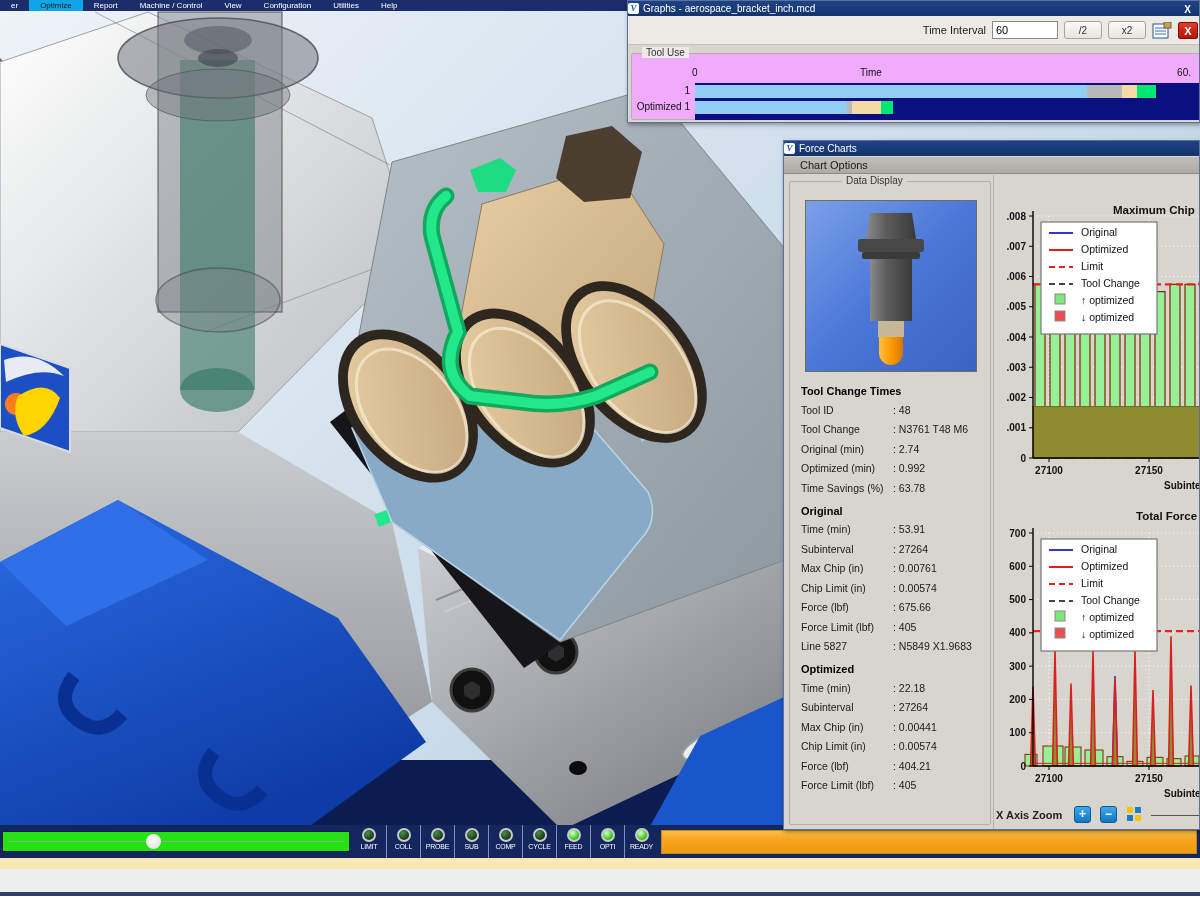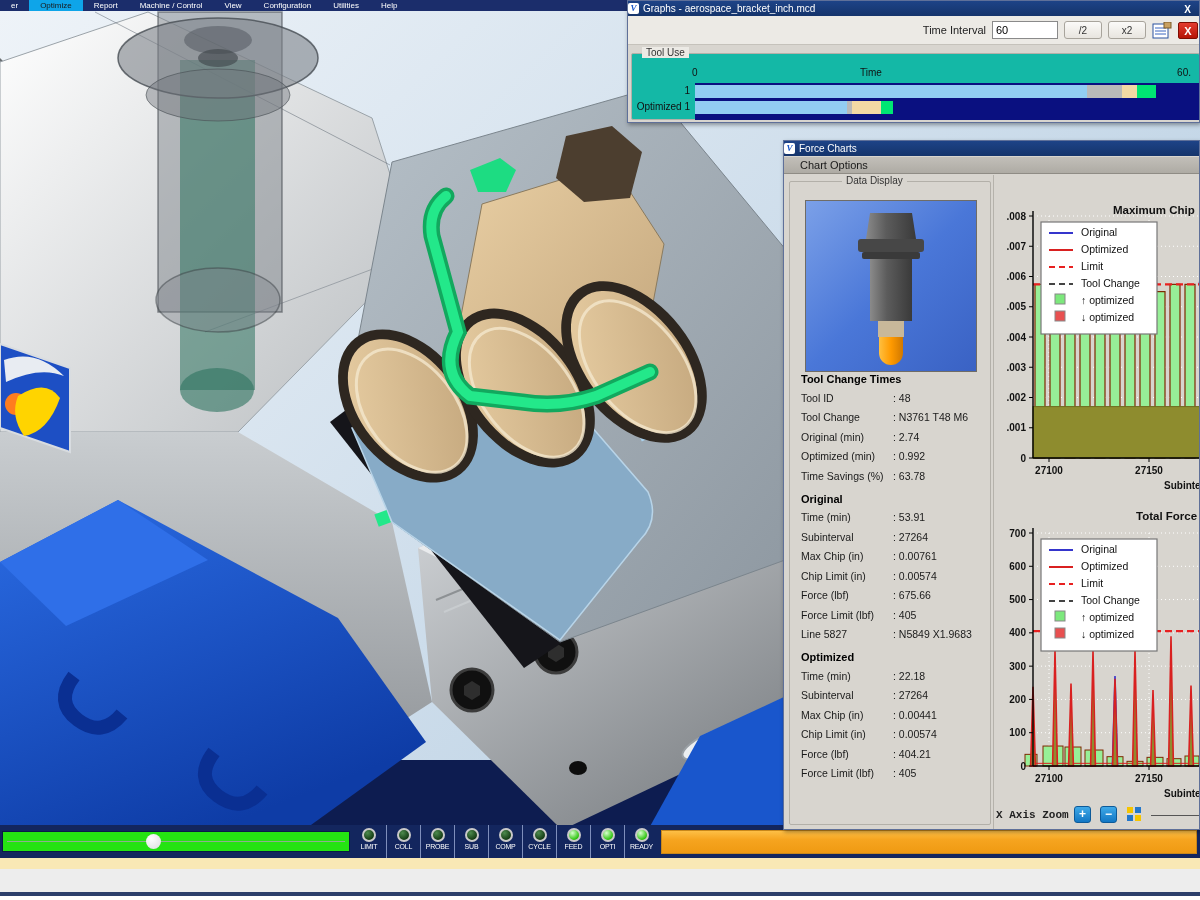--- a/index.html
+++ b/index.html
@@ -59,42 +59,42 @@
   .tb-btn { width:38px; height:18px; background:linear-gradient(#fbfaf8,#e8e5df);
     border:1px solid #a8a49c; border-radius:3px; font-size:10px; text-align:center;
     line-height:17px; color:#333; }
   #report-icon { width:20px; height:17px; position:relative; }
   #close-red { width:20px; height:17px; background:linear-gradient(#e33b2e,#b51506);
     border:1px solid #7e0d02; border-radius:2px; color:#fff; font:bold 11px/16px "Liberation Sans",sans-serif;
     text-align:center; }
   .groupbox { position:absolute; border:1px solid #b3b0a9; border-radius:2px; }
   .groupbox-label { position:absolute; top:-7px; left:10px; background:#eceae5;
     font-size:10px; color:#333; padding:0 4px; }
-  #tu-box { left:3px; top:52px; right:-1px; bottom:2px; background:#14b8a6; }
+  #tu-box { left:3px; top:52px; right:-1px; bottom:2px; background:#f0abfc; }
   .tu-axis { position:absolute; top:13px; font-size:10px; color:#111; }
   #tu-track { position:absolute; left:63px; right:0; top:29px; height:37px; background:#0a1080; }
   .tu-row { position:absolute; left:0; right:0; height:13px; }
   .tu-seg { position:absolute; top:0; height:100%; }
   .tu-rowlabel { position:absolute; right:513px; width:80px; text-align:right; font-size:10px; color:#111; }
 
   
   #force-window { left:783px; top:140px; width:417px; height:690px; }
   #fc-menubar { left:0; top:16px; width:417px; height:17px; background:linear-gradient(#c2bfb9,#aeaba4);
     border-bottom:1px solid #8f8c85; font-size:11px; color:#1a1a1a; line-height:17px; padding-left:16px; }
   #fc-divider { left:209px; top:34px; width:1px; bottom:0; background:#b5b2ab; }
   #dd-box { left:5px; top:40px; width:202px; bottom:4px; background:#d8d5cf; }
   #dd-box .groupbox-label { background:#d8d5cf; left:52px; }
   #tool-image { position:absolute; left:15px; top:18px; width:172px; height:172px;
     border:1px solid #6f6c66; }
-  #dd-sections { position:absolute; left:11px; top:184px; right:4px; }
+  #dd-sections { position:absolute; left:11px; top:196px; right:4px; }
   .dd-heading { font-size:11px; font-weight:bold; color:#000; margin:7px 0 3px 0; }
   .dd-row { display:flex; font-size:10.5px; color:#1a1a1a; height:19.5px; align-items:center; }
   .dd-label { width:92px; }
   #xzoom-row { position:absolute; left:212px; top:664px; right:0; height:22px; }
-  #xzoom-label { position:absolute; left:0; top:4px; font-size:11px; font-weight:bold; color:#222;font-family:Liberation Mono, monospace; }
+  #xzoom-label { position:absolute; left:0; top:4px; font-size:11px; font-weight:bold; color:#222; }
   .xz-btn { position:absolute; top:1px; width:17px; height:17px; border-radius:3px;
     background:linear-gradient(#3fa9e8,#1277c4); border:1px solid #0c5a99; color:#fff;
     font:bold 12px/15px "Liberation Sans",sans-serif; text-align:center; }
   #xz-fit { position:absolute; left:131px; top:2px; width:15px; height:15px; }
   #xz-fit div { position:absolute; width:6px; height:6px; }
   #xz-slider { position:absolute; left:155px; top:10px; width:58px; height:1px; background:#555; }
   .chart-holder { position:absolute; left:212px; width:205px; }
   svg text.tk  { font:bold 10px "Liberation Sans",sans-serif; fill:#111; }
   svg text.ttl { font:bold 11.5px "Liberation Sans",sans-serif; fill:#111; }
   svg text.lg  { font:10.5px "Liberation Sans",sans-serif; fill:#111; }

